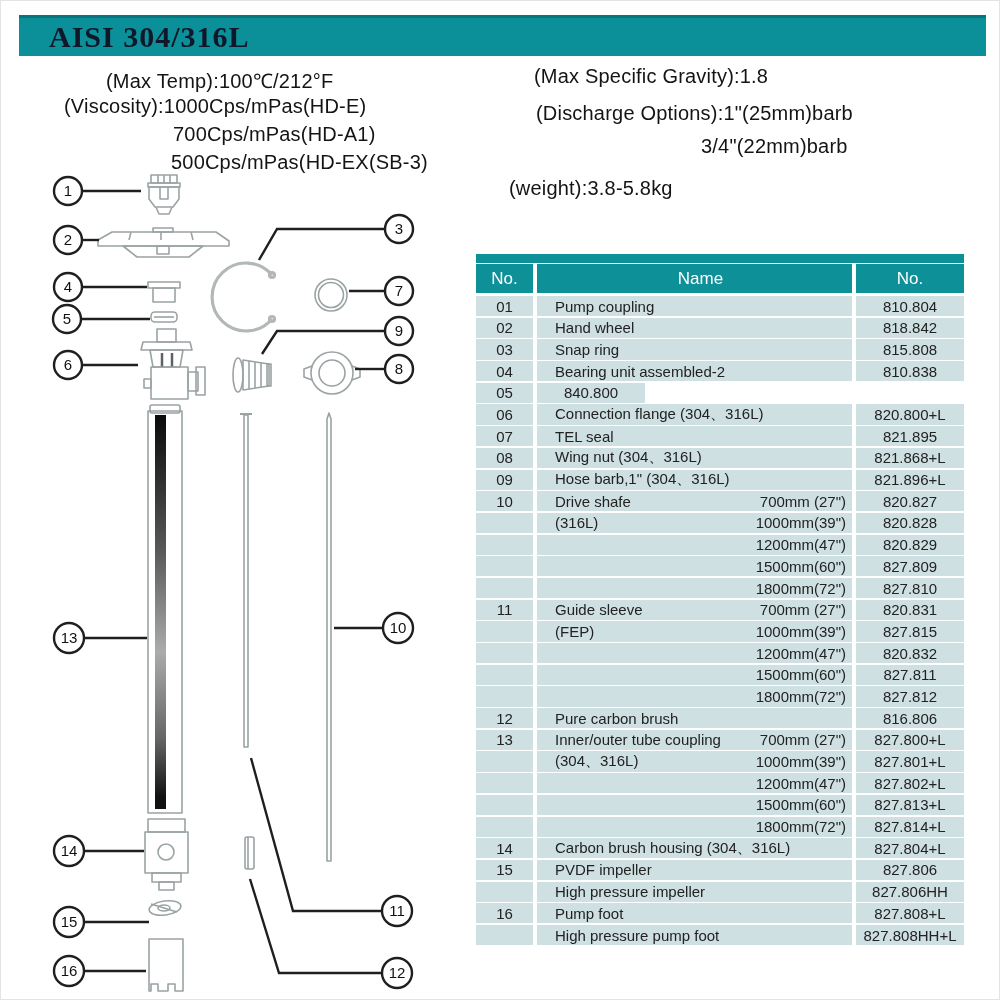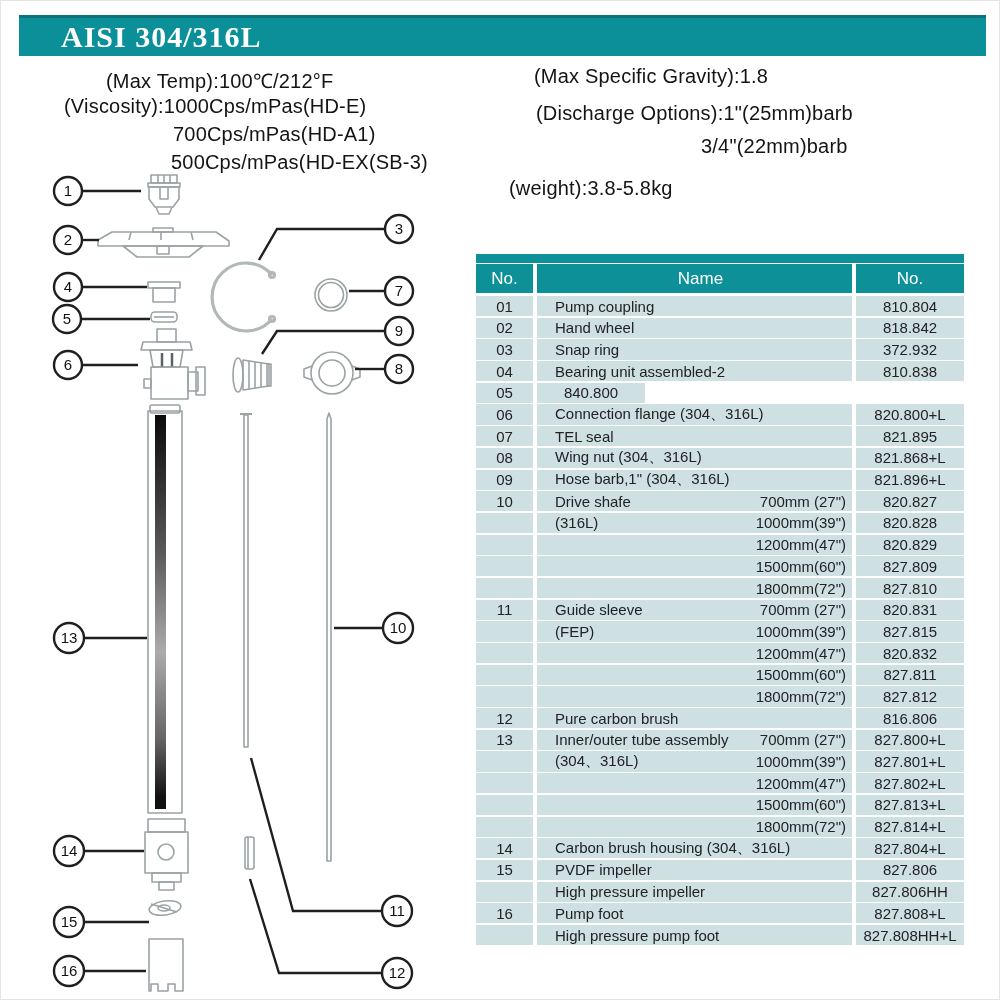--- a/index.html
+++ b/index.html
@@ -1,22 +1,22 @@
 <!DOCTYPE html>
 <html><head>
 <meta charset="utf-8">
 <style>
   html,body{margin:0;padding:0;background:#ffffff;}
   #page{position:relative;width:1000px;height:1000px;background:#fff;overflow:hidden;
         font-family:"Liberation Sans",sans-serif;color:#1c1c1c;border:1px solid #e3e3e3;box-sizing:border-box;}
   
   #banner{position:absolute;left:18px;top:14px;width:967px;height:38px;background:#0b9099;
           border-top:3px solid #0a747c;display:flex;align-items:center;}
-  #banner .title{font-family:"Liberation Serif",serif;font-weight:bold;font-size:30px;color:#ffffff;
-                 letter-spacing:1px;padding-left:42px;}
+  #banner .title{font-family:"Liberation Serif",serif;font-weight:bold;font-size:30px;color:#0f172a;
+                 letter-spacing:1px;padding-left:30px;}
   
   .spec{position:absolute;font-size:20px;font-weight:500;letter-spacing:0.2px;color:#141414;white-space:nowrap;}
   
   #ptable{position:absolute;left:475px;top:253px;width:488px;}
   .tstrip{height:9px;background:#0d9098;margin-bottom:1px;}
   .thead{display:flex;height:29px;margin-bottom:3px;}
   .thead>div{background:#0d9098;color:#ffffff;font-size:17px;display:flex;align-items:center;justify-content:center;}
   .trow{display:flex;height:20.2px;margin-bottom:1.5px;}
   .trow>div{background:#cfe0e3;font-size:15px;color:#222;display:flex;align-items:center;}
   .c-no{width:57px;margin-right:4px;justify-content:center;}
@@ -261,21 +261,21 @@
             <span class="sz"></span>
           </div>
           <div class="c-code">818.842</div>
         </div>
         <div class="trow">
           <div class="c-no">03</div>
           <div class="c-name">
             <span class="nm">Snap ring</span>
             <span class="sz"></span>
           </div>
-          <div class="c-code">372.932</div>
+          <div class="c-code">815.808</div>
         </div>
         <div class="trow">
           <div class="c-no">04</div>
           <div class="c-name">
             <span class="nm">Bearing unit assembled-2</span>
             <span class="sz"></span>
           </div>
           <div class="c-code">810.838</div>
         </div>
         <div class="trow">
@@ -398,21 +398,21 @@
           <div class="c-no">12</div>
           <div class="c-name">
             <span class="nm">Pure carbon brush</span>
             <span class="sz"></span>
           </div>
           <div class="c-code">816.806</div>
         </div>
         <div class="trow">
           <div class="c-no">13</div>
           <div class="c-name">
-            <span class="nm">Inner/outer tube assembly</span>
+            <span class="nm">Inner/outer tube coupling</span>
             <span class="sz">700mm (27")</span>
           </div>
           <div class="c-code">827.800+L</div>
         </div>
         <div class="trow">
           <div class="c-no"></div>
           <div class="c-name">
             <span class="nm">(304、316L)</span>
             <span class="sz">1000mm(39")</span>
           </div>

